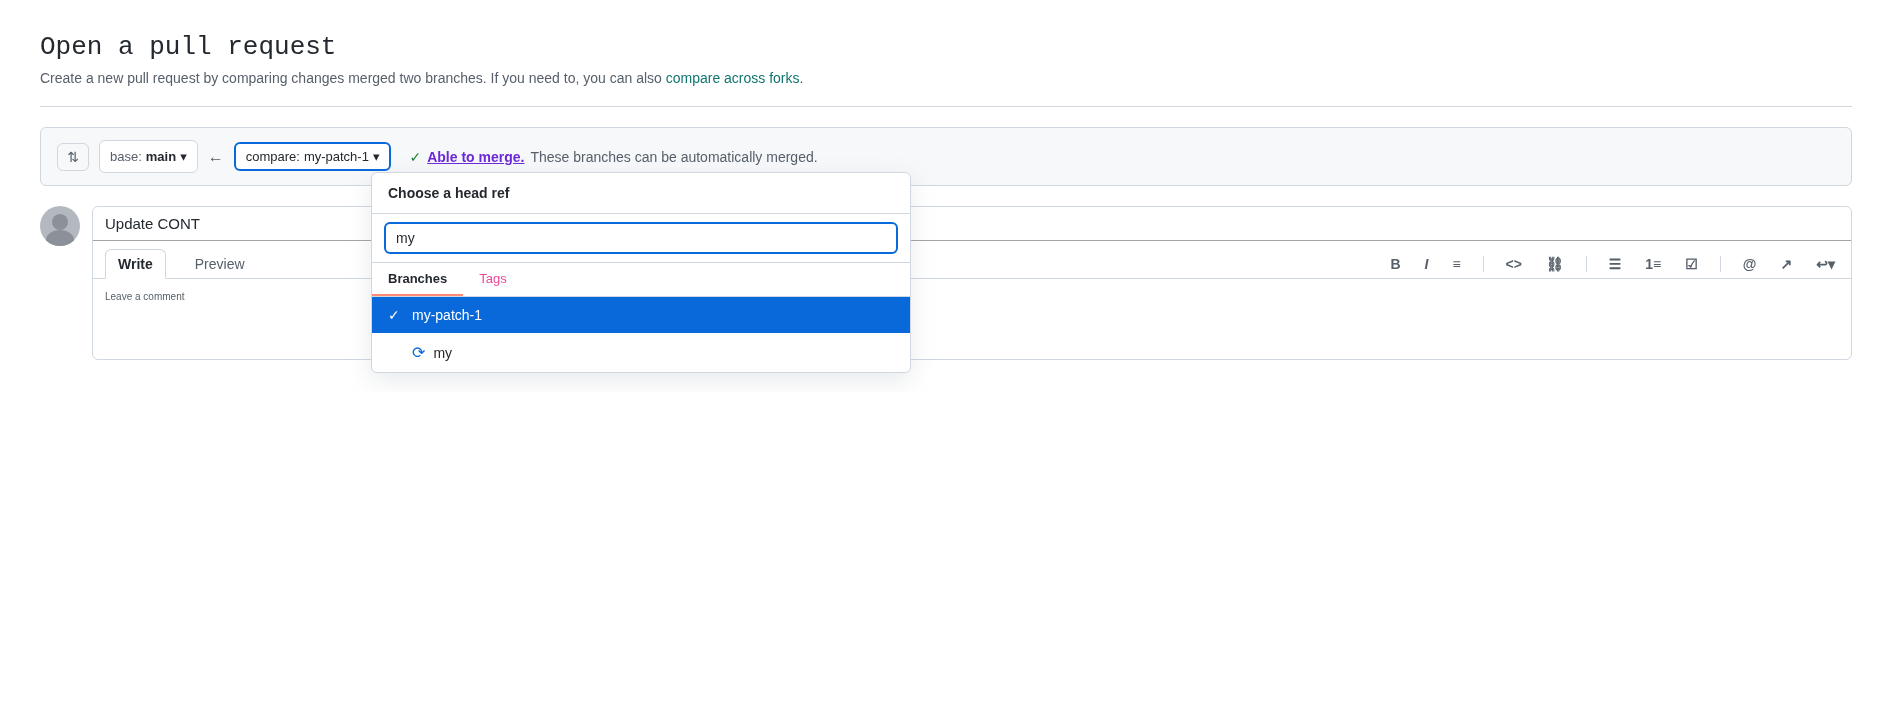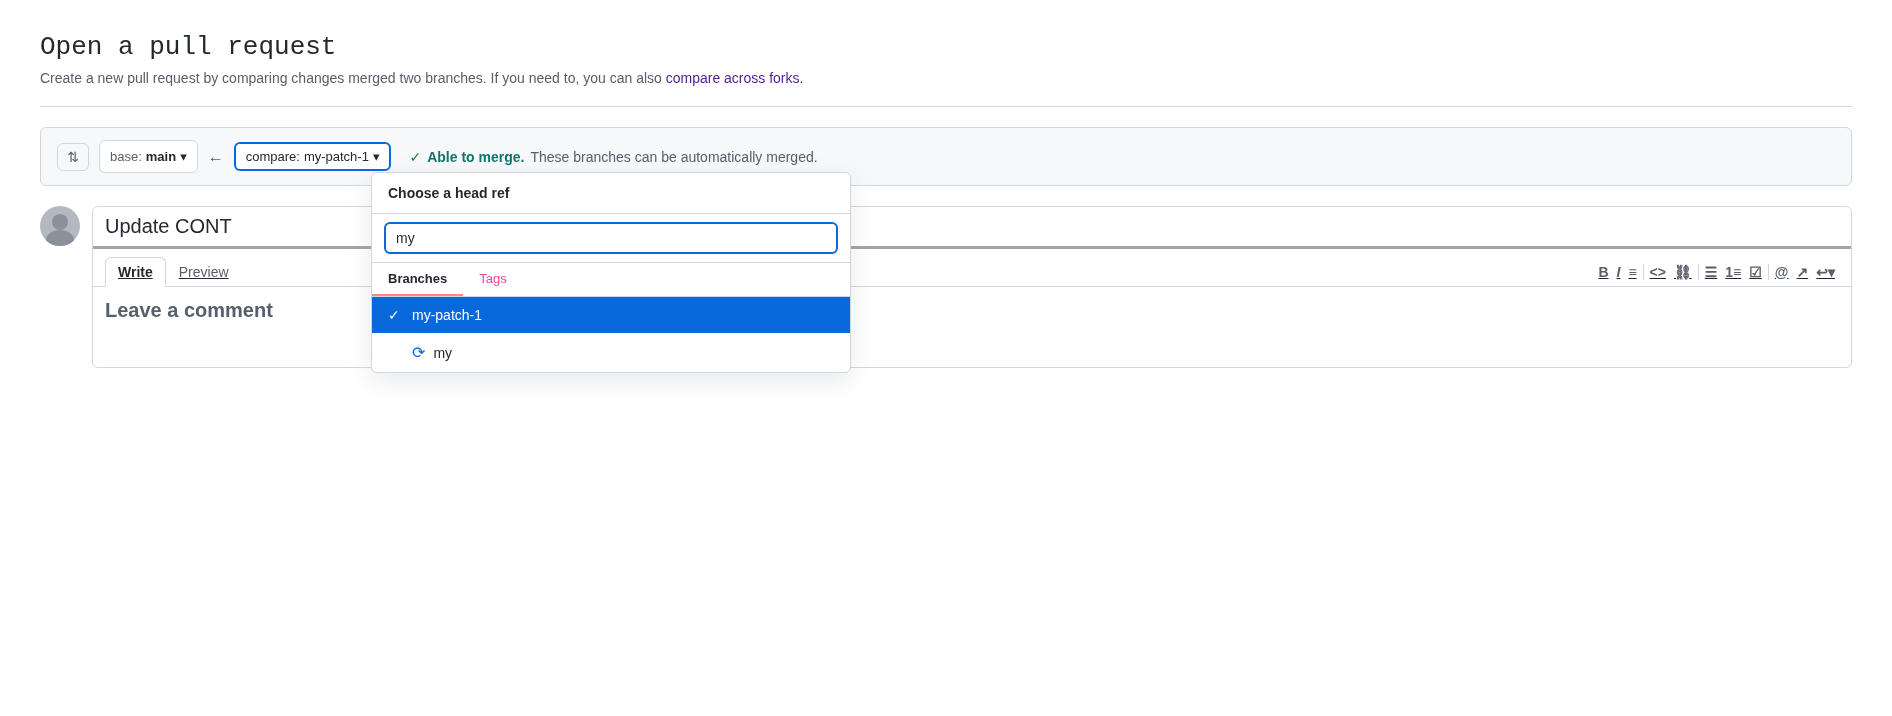--- a/index.html
+++ b/index.html
@@ -15,21 +15,21 @@
       font-weight: 400;
       margin-bottom: 8px;
       font-family: Liberation Mono, monospace;
     }
     .subtitle {
       font-size: 14px;
       color: #57606a;
       margin-bottom: 20px;
     }
     .subtitle a {
-      color: #4c1d95;
+      color: #0f766e;
       text-decoration: none;
     }
     .divider {
       border: none;
       border-top: 1px solid #d0d7de;
       margin-bottom: 20px;
     }
     .branch-bar {
       display: flex;
       align-items: center;
@@ -96,21 +96,22 @@
       align-items: center;
       gap: 6px;
       font-size: 14px;
       color: #57606a;
       margin-left: 8px;
     }
     .merge-status .check {
       color: #1a7f37;
     }
     .merge-status strong {
-      color: #0f766e;
+      color: #6d28d9;
+      text-decoration: underline;
     }
 
     
     .pr-form-area {
       display: flex;
       gap: 12px;
       align-items: flex-start;
     }
     .avatar {
       width: 40px;
@@ -130,33 +131,32 @@
     .pr-editor {
       flex: 1;
       border: 1px solid #d0d7de;
       border-radius: 6px;
       background: #ffffff;
     }
     .pr-title-input {
       width: 100%;
       padding: 8px 12px;
       border: none;
-      border-bottom: 3px solid #a3a3a3;
-      font-size: 20px;
+      border-bottom: 1px solid #a3a3a3;
+      font-size: 15px;
       color: #24292f;
       outline: none;
       border-radius: 6px 6px 0 0;
     }
     .editor-tabs {
       display: flex;
       align-items: center;
       padding: 8px 12px 0;
       border-bottom: 1px solid #d0d7de;
-      gap: 0;
-      text-decoration: underline;
+      gap: 16px;
     }
     .editor-tab {
       padding: 6px 12px;
       font-size: 14px;
       cursor: pointer;
       border: 1px solid transparent;
       border-radius: 6px 6px 0 0;
       margin-bottom: -1px;
       color: #57606a;
     }
@@ -177,30 +177,29 @@
     .toolbar-separator {
       width: 1px;
       height: 16px;
       background: #d0d7de;
       margin: 0 2px;
     }
     .editor-body {
       padding: 12px;
       min-height: 80px;
       color: #57606a;
-      font-size: 20px;
-      font-weight: bold;
+      font-size: 10px;
     }
 
     
     .dropdown-container {
       position: absolute;
       top: 44px;
       left: 330px;
-      width: 480px;
+      width: 540px;
       background: #ffffff;
       border: 1px solid #d0d7de;
       border-radius: 6px;
       box-shadow: 0 8px 24px rgba(140,149,159,0.2);
       z-index: 100;
     }
     .dropdown-header {
       padding: 12px 16px;
       font-weight: 600;
       font-size: 14px;

